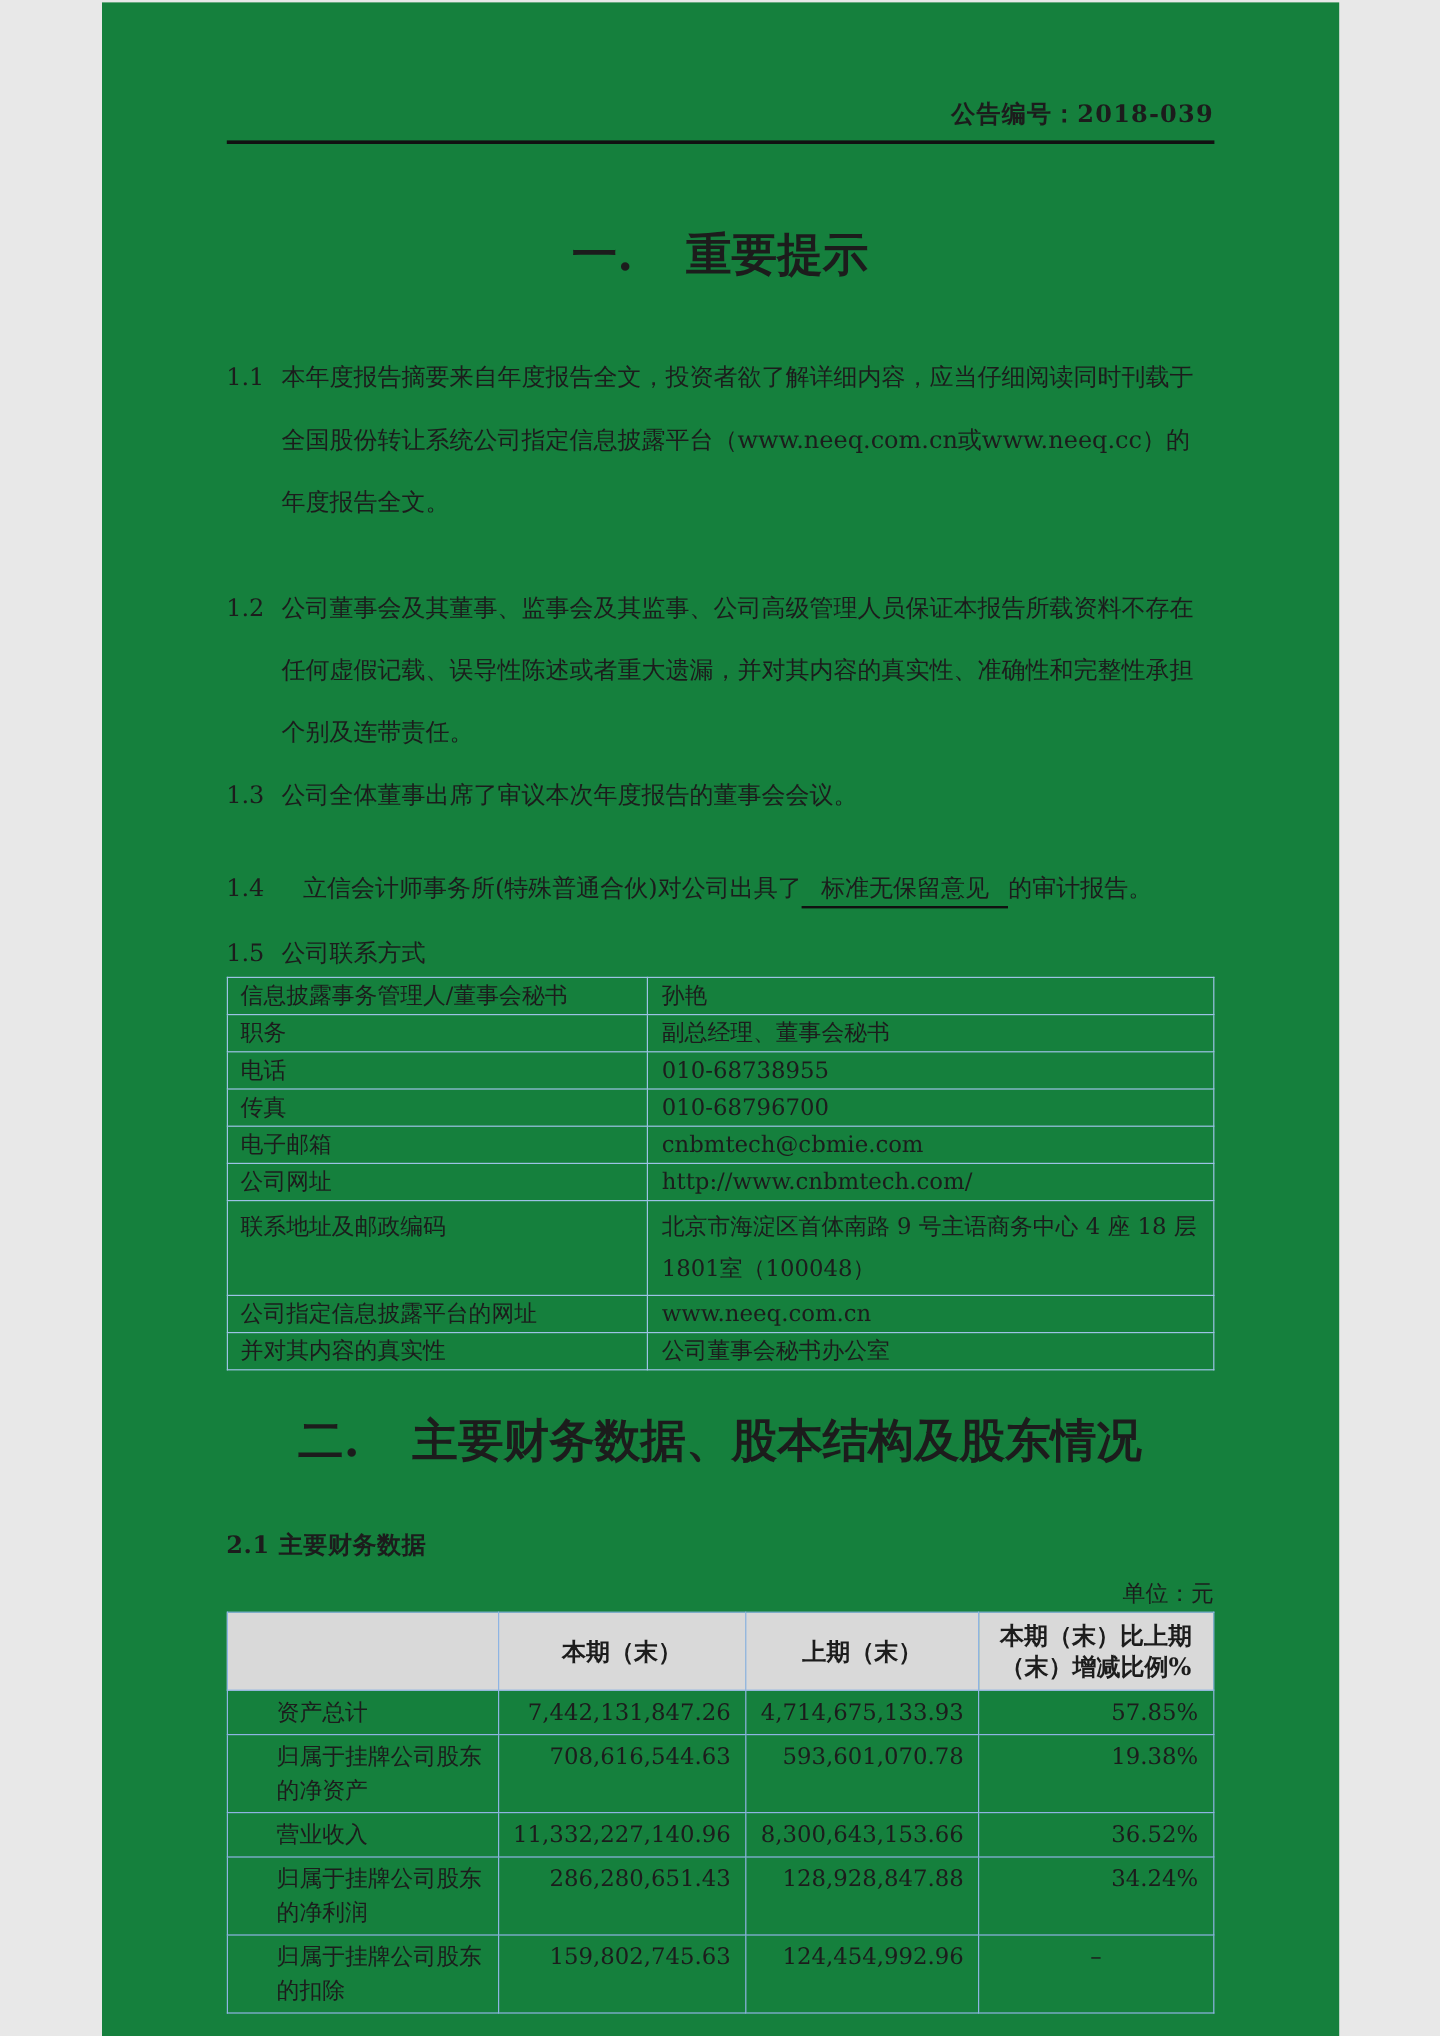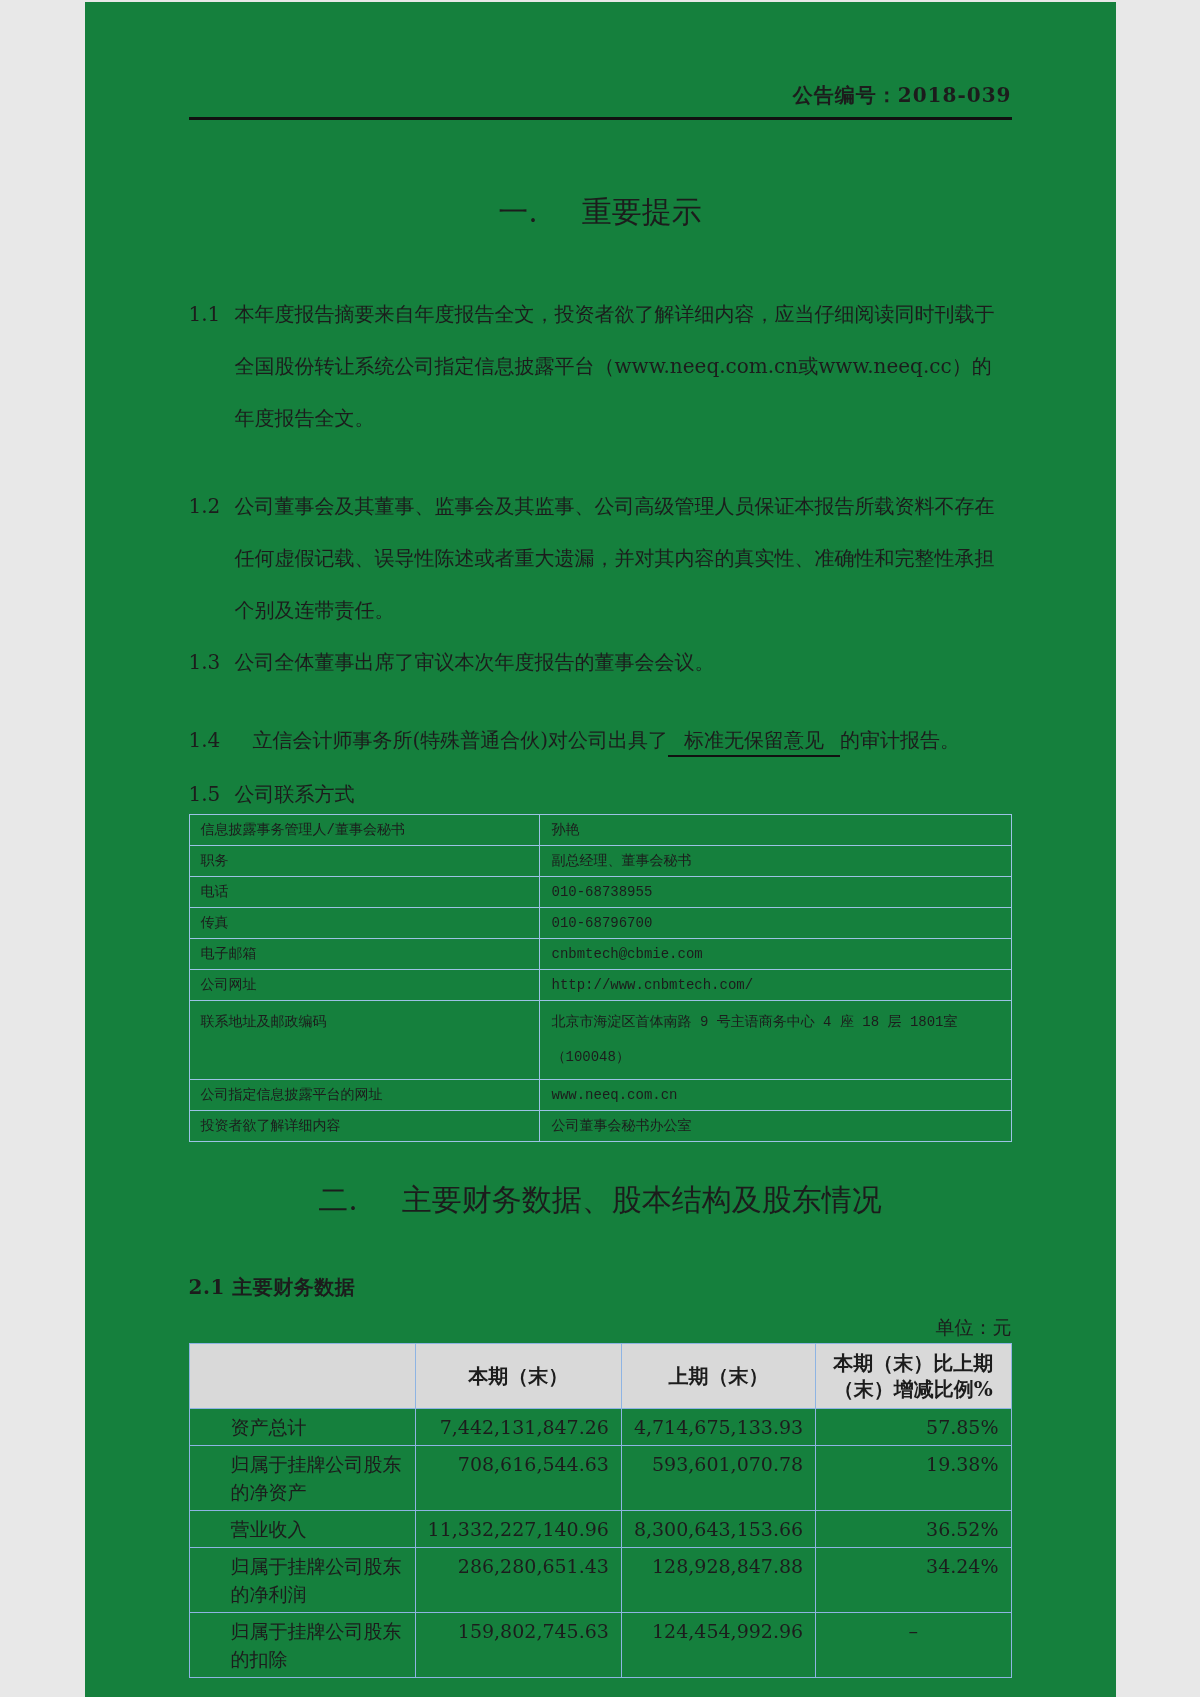--- a/index.html
+++ b/index.html
@@ -9,39 +9,39 @@
     font-family:"DejaVu Serif","Liberation Serif",serif;
     color:#1c1c1c; overflow:hidden;
   }
   .content { padding:0 104px; }
   .announce {
     text-align:right; padding-top:80px;
     font-size:20px; font-weight:bold; letter-spacing:1px;
   }
   .rule { border:none; border-top:3px solid #111; margin-top:8px; }
   .sec-title {
-    text-align:center; font-size:30px; font-weight:normal;
+    text-align:center; font-size:38px; font-weight:bold;
     margin-top:70px; height:44px; line-height:44px;
   }
   .sec-title .num { margin-right:44px; }
   .item { display:flex; font-size:20px; line-height:52px; }
   .item .no { width:46px; flex-shrink:0; }
   .item .txt { flex:1; }
   .i11 { margin-top:54px; }
   .i12 { margin-top:36px; }
   .i13 { margin-top:0; }
   .i14 { margin-top:26px;gap:18px; }
   .i15 { margin-top:10px; line-height:36px; }
   .u {
     border-bottom:2px solid #111; padding:0 16px; display:inline-block;
     line-height:30px;
   }
   
   table { border-collapse:collapse; width:100%; }
-  .contact { margin-top:2px; font-size:14px;font-family:Liberation Mono, monospace; }
+  .contact { margin-top:2px; font-size:19px; }
   .contact td {
     border:1px solid #9cc2e5; padding:3px 11px; line-height:24px;
     vertical-align:top;
   }
   .contact td.lbl { width:42.7%; }
   .contact tr.tall td { line-height:35px; padding-top:4px; padding-bottom:4px; }
   
   .sec2 { margin-top:36px; }
   .sub-heading {
     margin-top:52px; font-size:20px; font-weight:bold; height:27px;
@@ -132,21 +132,21 @@
         </tr>
         <tr class="tall">
           <td class="lbl">联系地址及邮政编码</td>
           <td>北京市海淀区首体南路 9 号主语商务中心 4 座 18 层 1801室（100048）</td>
         </tr>
         <tr>
           <td class="lbl">公司指定信息披露平台的网址</td>
           <td>www.neeq.com.cn</td>
         </tr>
         <tr>
-          <td class="lbl">投资者欲了解详细内容</td>
+          <td class="lbl">并对其内容的真实性</td>
           <td>公司董事会秘书办公室</td>
         </tr>
       </tbody>
     </table>
 
     <div class="sec-title sec2">
       <span class="num">二.</span><span>主要财务数据、股本结构及股东情况</span>
     </div>
 
     <div class="sub-heading">2.1 主要财务数据</div>

